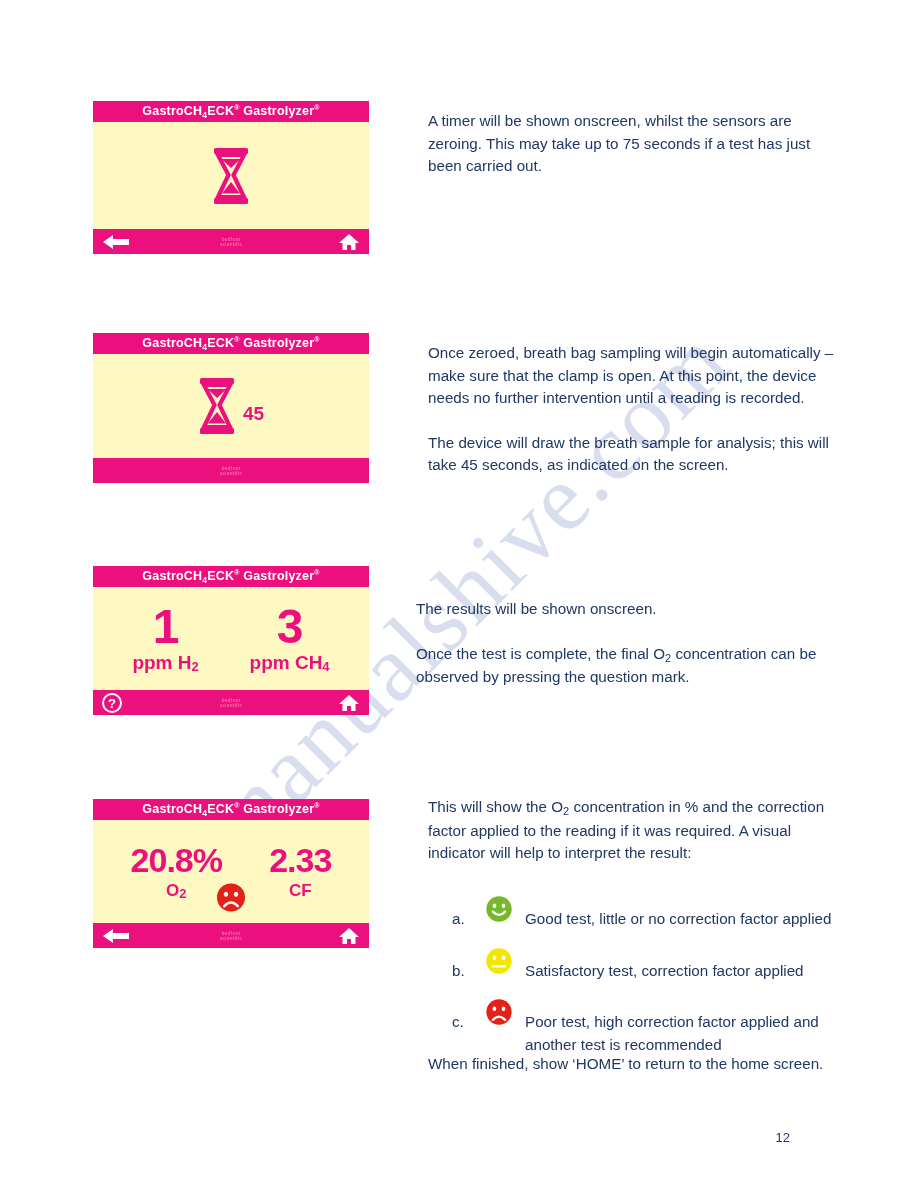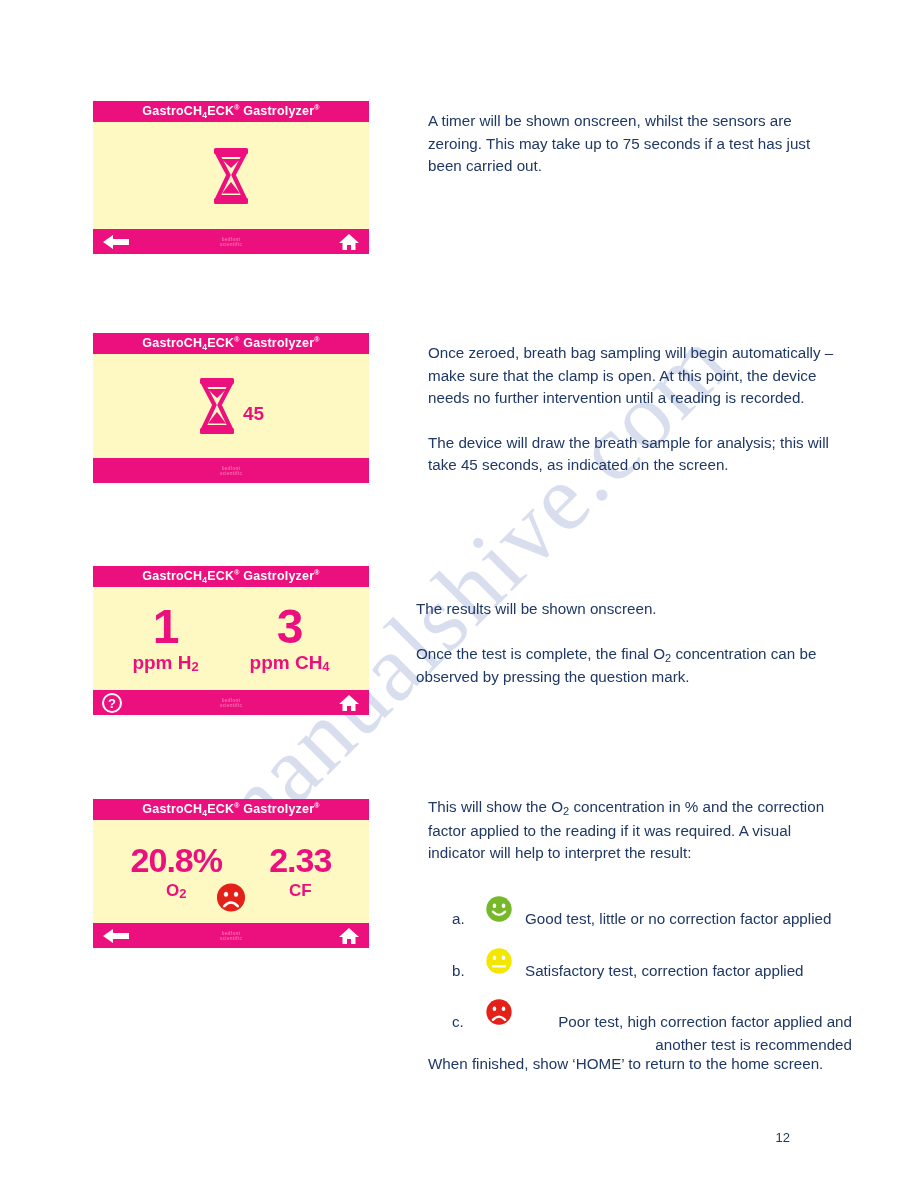--- a/index.html
+++ b/index.html
@@ -418,21 +418,21 @@
     <div class="sl-item wrap">
       <div class="sl-letter">c.</div>
       <div class="sl-face">
         <svg viewBox="0 0 32 32" width="28" height="28">
           <circle cx="16" cy="16" r="14.5" fill="#e32119"></circle>
           <ellipse cx="10.8" cy="12.2" rx="2.1" ry="2.6" fill="#ffffff"></ellipse>
           <ellipse cx="21.2" cy="12.2" rx="2.1" ry="2.6" fill="#ffffff"></ellipse>
           <path d="M9 25 Q16 17.5 23 25" fill="none" stroke="#ffffff" stroke-width="2.6" stroke-linecap="round"></path>
         </svg>
       </div>
-      <div class="sl-text" style="max-width:338px;text-align:right;">Poor test, high correction factor applied and another test is recommended</div>
+      <div class="sl-text" style="max-width:338px;">Poor test, high correction factor applied and another test is recommended</div>
     </div>
 
   </div>
 
   <div class="copy" style="left:428px; top:1053px; width:412px;">
     <p>When finished, show ‘HOME’ to return to the home screen.</p>
   </div>
 
   <div class="page-num">12</div>
 

